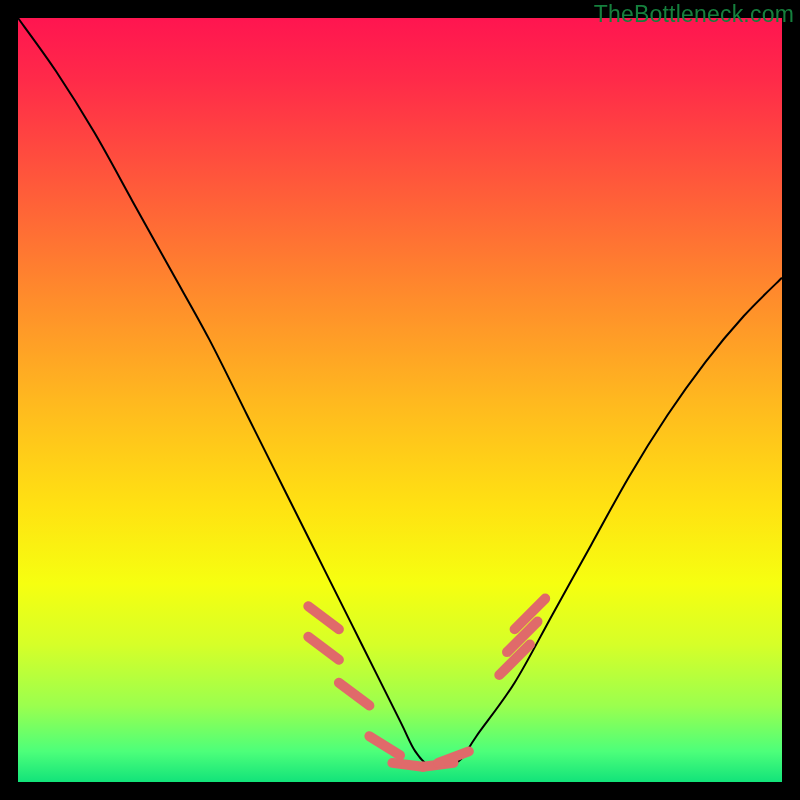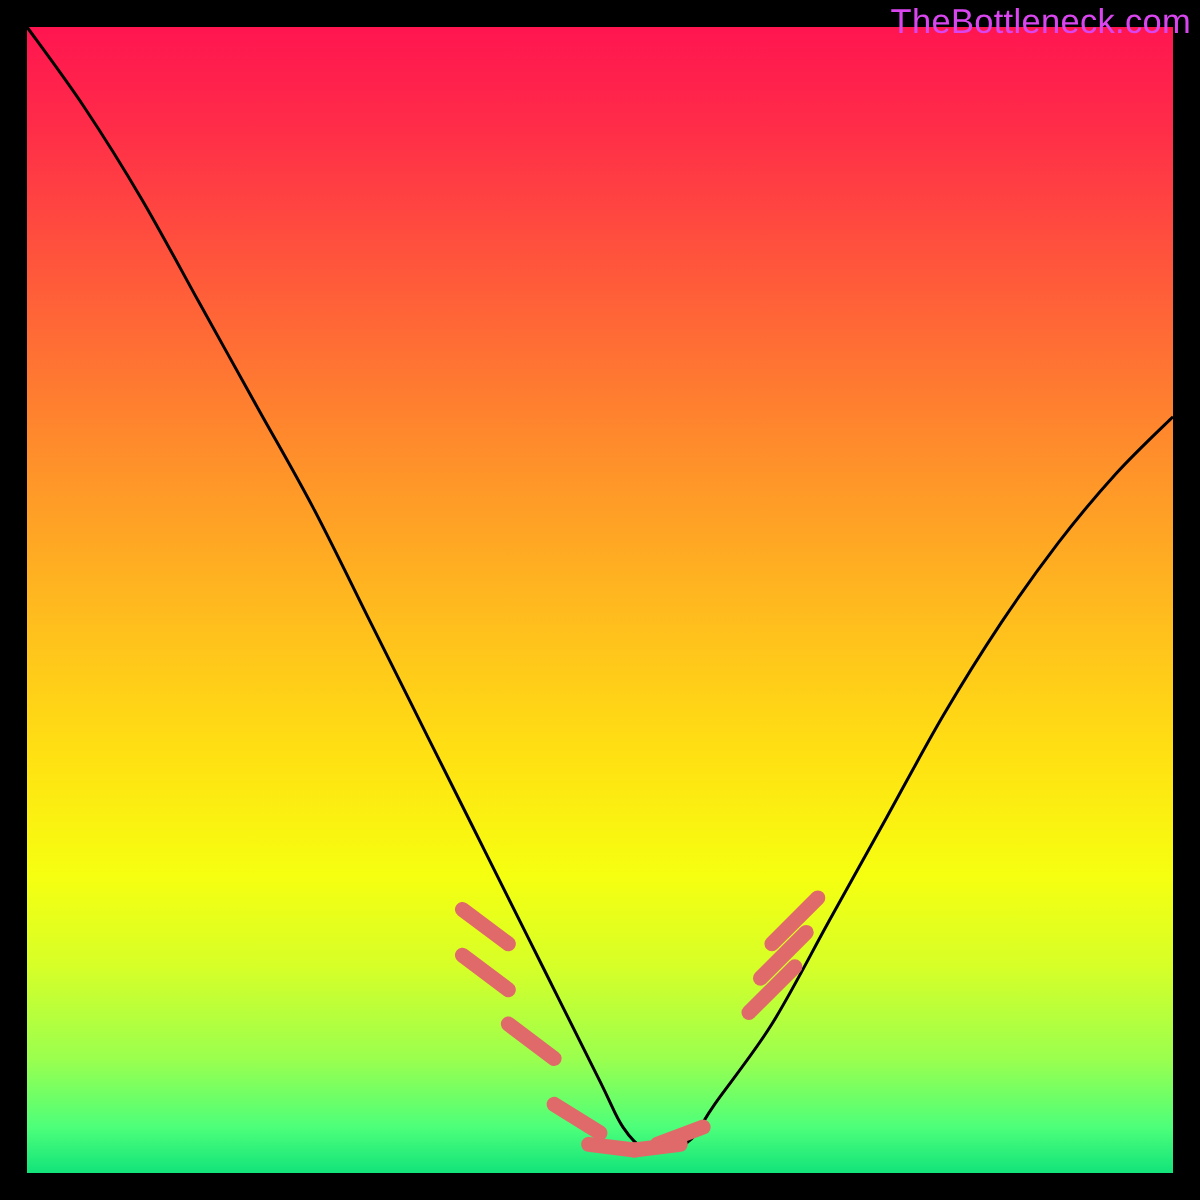--- a/index.html
+++ b/index.html
@@ -44,21 +44,21 @@
     width: 764px;
     height: 764px;
     overflow: visible;
   }
   .watermark {
     position: absolute;
     top: 1px;
     right: 6px;
     font-family: Arial, Helvetica, sans-serif;
     font-size: 23px;
-    color: #d946ef;
+    color: #15803d;
     letter-spacing: 0.2px;
     user-select: none;
   }
   .curve {
     fill: none;
     stroke: #000;
     stroke-width: 2;
   }
   .dash {
     stroke: #e06a6a;

